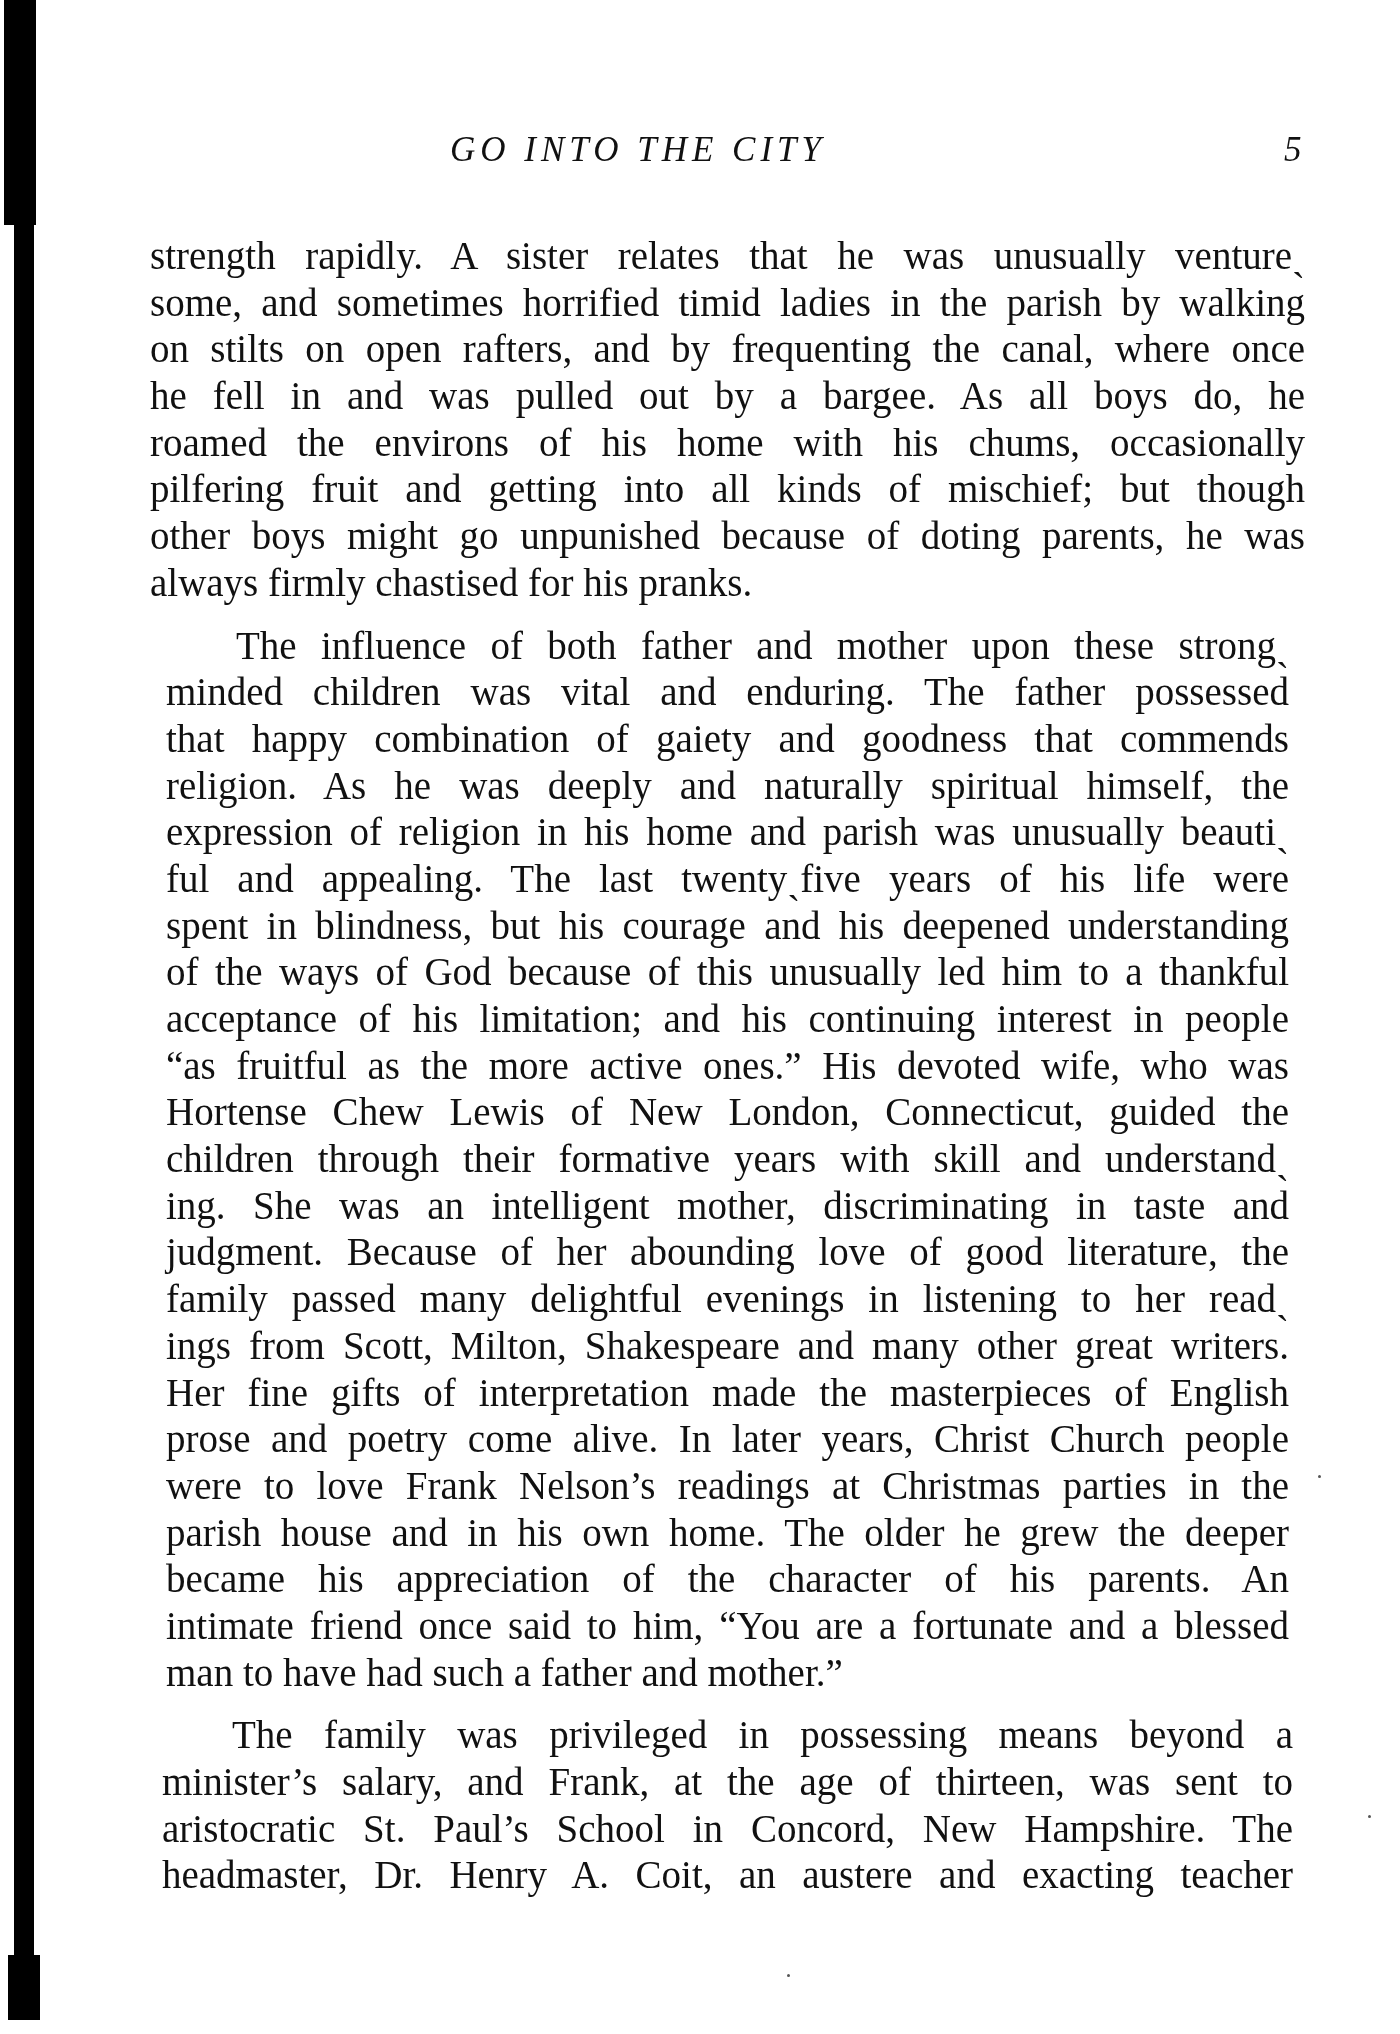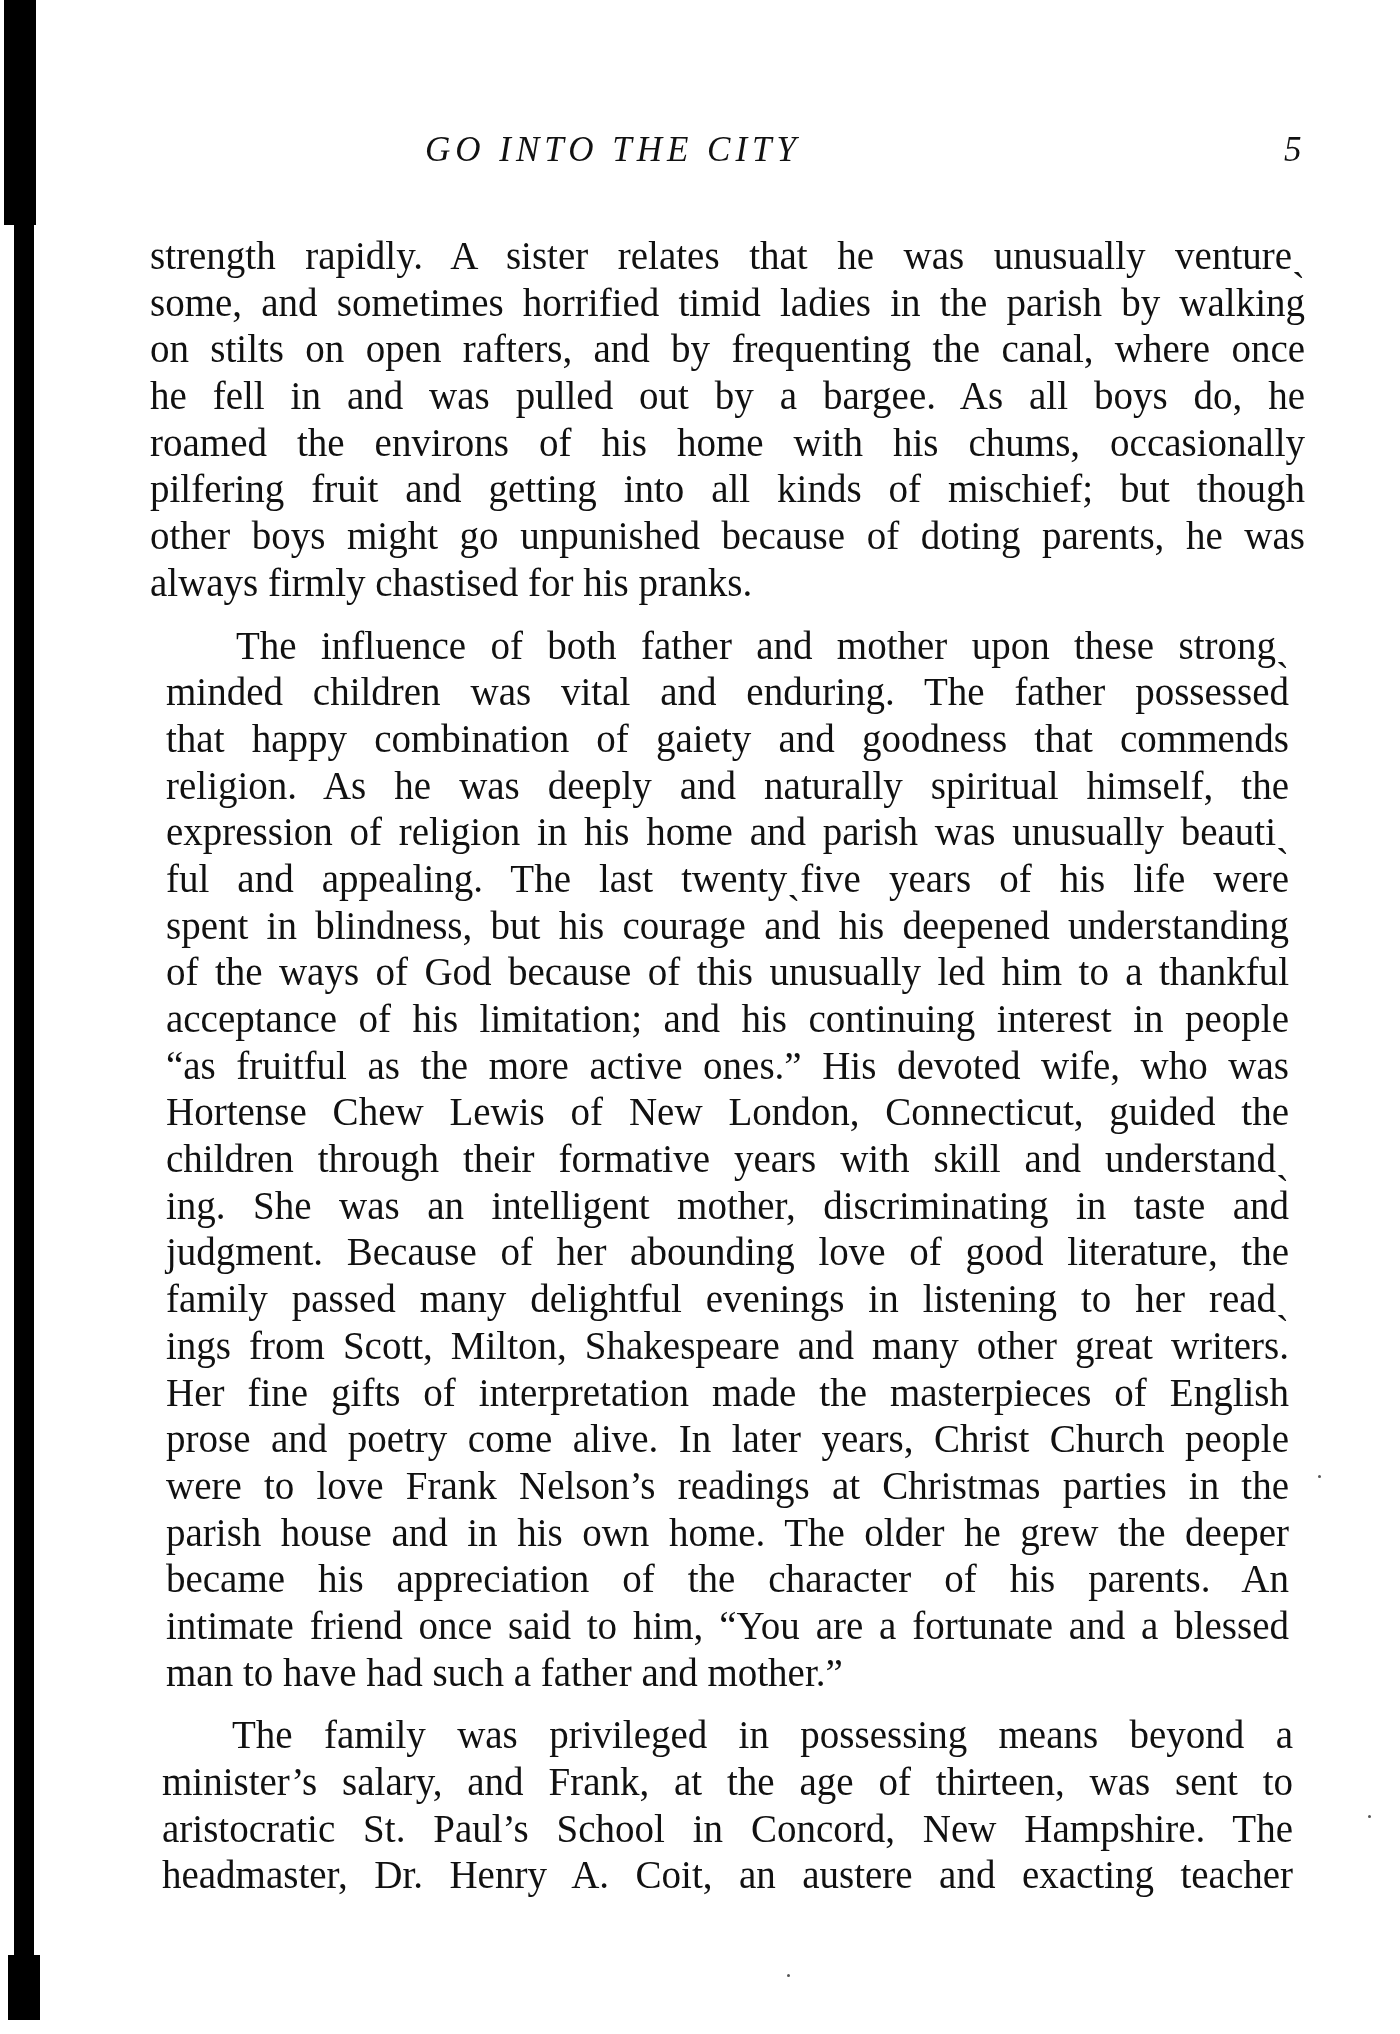--- a/index.html
+++ b/index.html
@@ -41,21 +41,21 @@
     }
     .running-head {
       position: absolute;
       top: 128px;
       left: 0;
       width: 1400px;
       height: 44px;
     }
     .running-title {
       position: absolute;
-      left: 425px;
+      left: 450px;
       top: 0;
       font-style: italic;
       font-size: 35px;
       letter-spacing: 5px;
       line-height: 44px;
     }
     .page-number {
       position: absolute;
       left: 1284px;
       top: 0;

